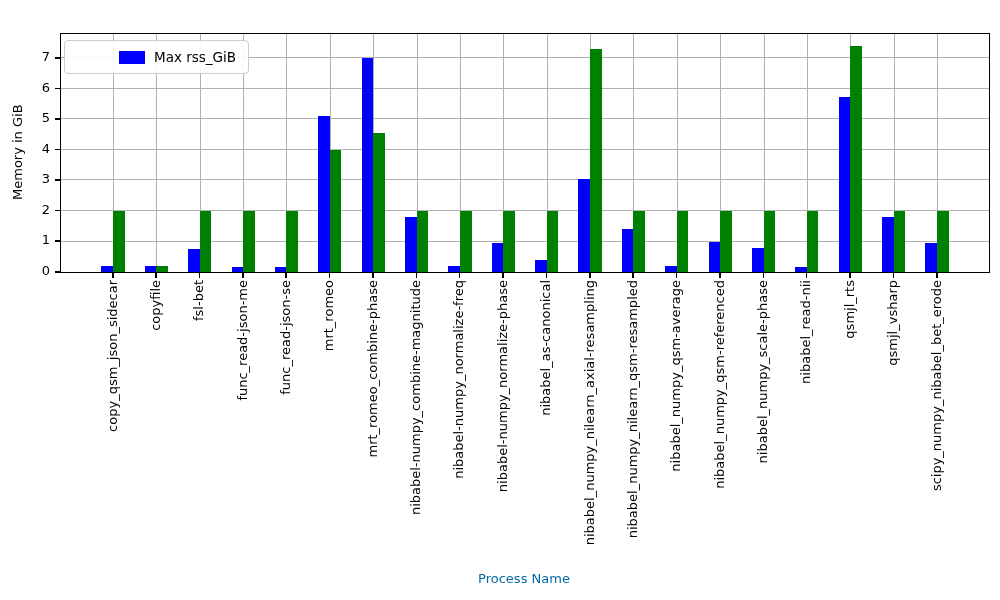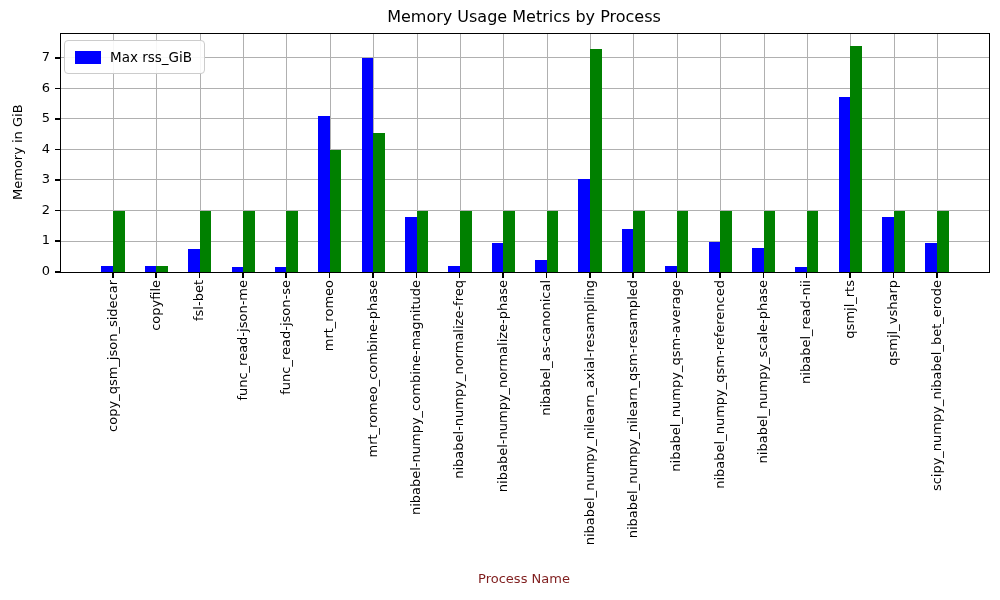--- a/index.html
+++ b/index.html
@@ -55,54 +55,53 @@
     position: absolute;
     writing-mode: vertical-rl;
     transform: rotate(180deg);
     font-size: 13px;
     line-height: 17px;
     white-space: nowrap;
     color: #000;
   }
   #x-axis-label {
     position: absolute; left: 60px; top: 571px; width: 928px;
-    text-align: center; font-size: 13px; color: #7f1d1d;
+    text-align: center; font-size: 13px; color: #0369a1;
   }
   #y-axis-label {
     position: absolute; left: 10px; top: 33px; height: 238px;
     writing-mode: vertical-rl;
     transform: rotate(180deg);
     text-align: center;
     font-size: 13px; color: #000;
     white-space: nowrap;
   }
   #legend {
     position: absolute; left: 3px; top: 6px;
     background: rgba(255,255,255,0.9);
     border: 1px solid #cccccc;
     border-radius: 4px;
     padding: 8px 12px 8px 10px;
     z-index: 5;
     display: flex; flex-direction: column; gap: 7px;
   }
   .legend-item {
-    display: flex; align-items: center; gap: 9px;
+    display: flex; align-items: center; gap: 9px; margin-left: 44px;
   }
   .legend-swatch {
     width: 26px; height: 13px; display: inline-block;
   }
   .legend-label {
     font-size: 13.5px; color: #000; white-space: nowrap;
   }
 </style>
 </head>
 <body>
 
 <div id="figure">
-  <div id="chart-title">Memory Usage Metrics by Process</div>
 
   <div id="y-axis-label">Memory in GiB</div>
 
   <div id="plot-area">
     <div id="gridlines">
         <div class="gridline-h" style="bottom: 30.5128px;"></div>
         <div class="gridline-h" style="bottom: 61.0256px;"></div>
         <div class="gridline-h" style="bottom: 91.5385px;"></div>
         <div class="gridline-h" style="bottom: 122.051px;"></div>
         <div class="gridline-h" style="bottom: 152.564px;"></div>

